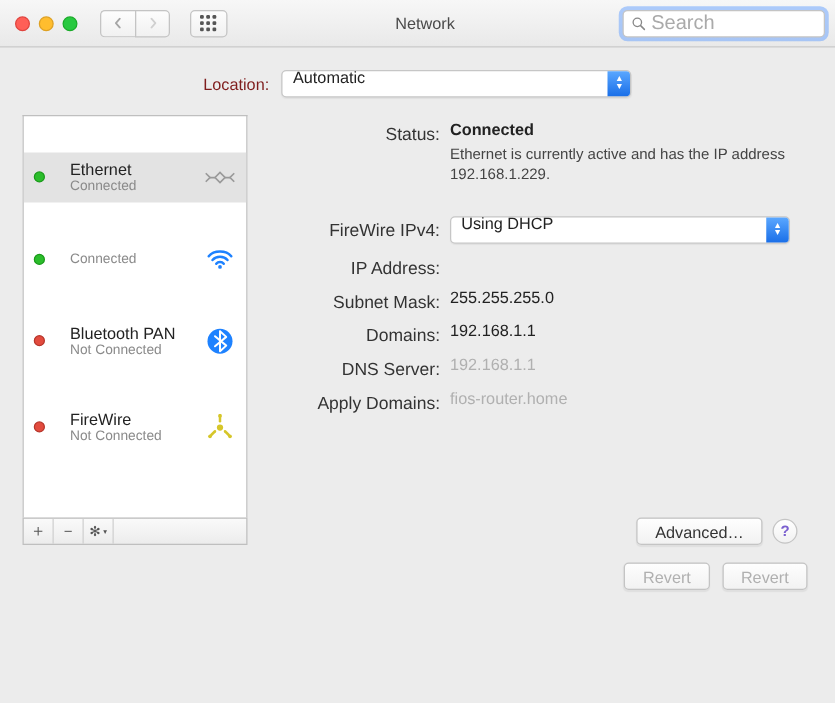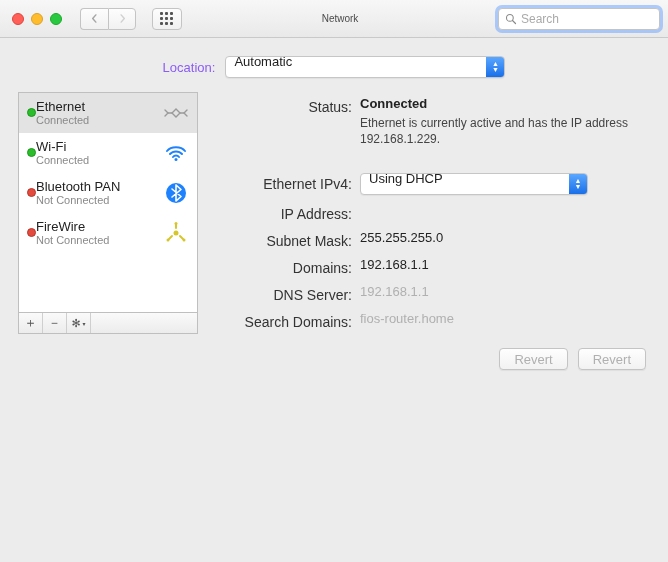--- a/index.html
+++ b/index.html
@@ -35,62 +35,62 @@
   .segbtn:first-child { border-radius: 4px 0 0 4px; border-right:none; }
   .segbtn:last-child  { border-radius: 0 4px 4px 0; }
   .gridbtn {
     width: 30px; height:22px; margin-left:8px;
     background: linear-gradient(#fdfdfd,#f1f1f1);
     border:1px solid #c4c4c4; border-radius:4px;
     display:flex;align-items:center;justify-content:center;
   }
   .gridicon { width:14px; height:14px; position:relative; }
   .gridicon span { position:absolute; width:3px;height:3px;background:#555;border-radius:1px; }
-  .titletxt { flex:1; text-align:center; font-size:10px; color:#4a4a4a; }
+  .titletxt { flex:1; text-align:center; font-size:13px; color:#4a4a4a; }
   .searchwrap {
     width:162px; height:22px; background:#fff; border:1px solid #c4c4c4;
     border-radius:4px; display:flex; align-items:center; padding:0 6px;
     box-shadow: 0 0 0 3px rgba(100,160,255,0.5);
   }
   .searchwrap svg { width:12px;height:12px; color:#888; margin-right:4px; flex-shrink:0; }
-  .searchwrap input { border:none; outline:none; width:100%; font-size:12px; color:#333; background:transparent; }
+  .searchwrap input { border:none; outline:none; width:100%; font-size:16px; color:#333; background:transparent; }
   .searchwrap input::placeholder { color:#aaa; }
 
   .locationrow { display:flex; align-items:center; justify-content:center; gap:10px; padding:18px 0 14px; font-size:13px; }
-  .locationrow label { color:#8b5cf6; }
+  .locationrow label { color:#7f1d1d; }
   .select {
     position:relative; height:22px; background:#fff;
     border:1px solid #c6c6c6; border-radius:4px; display:flex; align-items:center;
     padding: 0 22px 11px 8px; font-size:13px;
     box-shadow: 0 1px 1px rgba(0,0,0,0.05);
   }
   .select.loc { width:280px; }
-  .select.cfg { width:228px; }
+  .select.cfg { width:272px; }
   .select .chev {
     position:absolute; right:0; top:0; bottom:0; width:18px;
     background: linear-gradient(#5aa7ff,#1a6fe8);
     border-radius: 0 3px 3px 0;
     display:flex; flex-direction:column; align-items:center; justify-content:center;
     color:#fff; font-size:7px; line-height:6px;
   }
 
   .content { display:flex; padding: 0 18px; gap:14px; }
   .sidebar {
     width:180px;
     display:flex; flex-direction:column;
   }
   .svc-list {
     flex:1; background:#fff; border:1px solid #bfbfbf;
     border-bottom:none;
     height: 360px;
     overflow:hidden;
   }
   .svc-item {
-    display:flex; align-items:center; padding:6px 8px 6px 8px; gap:0;
-    border-bottom:1px solid transparent; position:relative;
+    display:flex; align-items:center; padding:6px 8px 6px 8px; gap:20px;
+    border-bottom:1px solid transparent; position:relative;margin-top:29px;
   }
   .svc-item.selected { background: #e3e3e3; }
   .statusdot { width:9px; height:9px; border-radius:50%; flex-shrink:0; }
   .statusdot.green { background:#2bbd2b; border:1px solid #1a9a1a; }
   .statusdot.red   { background:#e24b3e; border:1px solid #b6362b; }
   .svc-text { flex:1; min-width:0; }
   .svc-name { font-size:13px; color:#222; white-space:nowrap; overflow:hidden; text-overflow:ellipsis;}
   .svc-sub  { font-size:11px; color:#8a8a8a; }
   .svc-icon { width:26px; display:flex; align-items:center; justify-content:center; flex-shrink:0; }
   .sidebar-footer {
@@ -202,21 +202,20 @@
                 <path d="M2 7l3 3-3 3"></path>
                 <path d="M24 7l-3 3 3 3"></path>
               </g>
             </svg>
         </div>
       </div>
 
       <div class="svc-item">
         <span class="statusdot green"></span>
         <div class="svc-text">
-          <div class="svc-name">Wi-Fi</div>
           <div class="svc-sub">Connected</div>
         </div>
         <div class="svc-icon">
           <svg width="24" height="20" viewBox="0 0 24 20">
               <g stroke="#1e82ff" stroke-width="2" fill="none" stroke-linecap="round">
                 <path d="M3 8 C7 3 17 3 21 8"></path>
                 <path d="M6 11 C9 7.5 15 7.5 18 11"></path>
                 <path d="M9 14 C10.5 12 13.5 12 15 14"></path>
               </g>
               <circle cx="12" cy="16.5" r="1.5" fill="#1e82ff"></circle>
@@ -276,21 +275,21 @@
   <div class="main">
     <div class="kv">
       <div class="k">Status:</div>
       <div class="v">
         <strong>Connected</strong>
         <div class="statusdesc">Ethernet is currently active and has the IP address 192.168.1.229.</div>
       </div>
     </div>
 
     <div class="kv padtop">
-      <div class="k">Ethernet IPv4:</div>
+      <div class="k">FireWire IPv4:</div>
       <div class="v">
         <div class="select cfg">
           <span>Using DHCP</span>
           <span class="chev">▲<br>▼</span>
         </div>
       </div>
     </div>
 
     <div class="kv">
       <div class="k">IP Address:</div>
@@ -301,24 +300,30 @@
     </div>
     <div class="kv">
       <div class="k">Domains:</div>
       <div class="v">192.168.1.1</div>
     </div>
     <div class="kv">
       <div class="k">DNS Server:</div>
       <div class="v dim">192.168.1.1</div>
     </div>
     <div class="kv">
-      <div class="k">Search Domains:</div>
+      <div class="k">Apply Domains:</div>
       <div class="v dim">fios-router.home</div>
     </div>
 
+    <div class="advrow">
+      <div class="btn">Advanced…</div>
+      <div class="helpbtn">
+          <span>?</span>
+        </div>
+    </div>
   </div>
 
 </div>
 
 <div class="footer">
   <div class="btn disabled">Revert</div>
   <div class="btn disabled">Revert</div>
 </div>
 
 </body></html>

